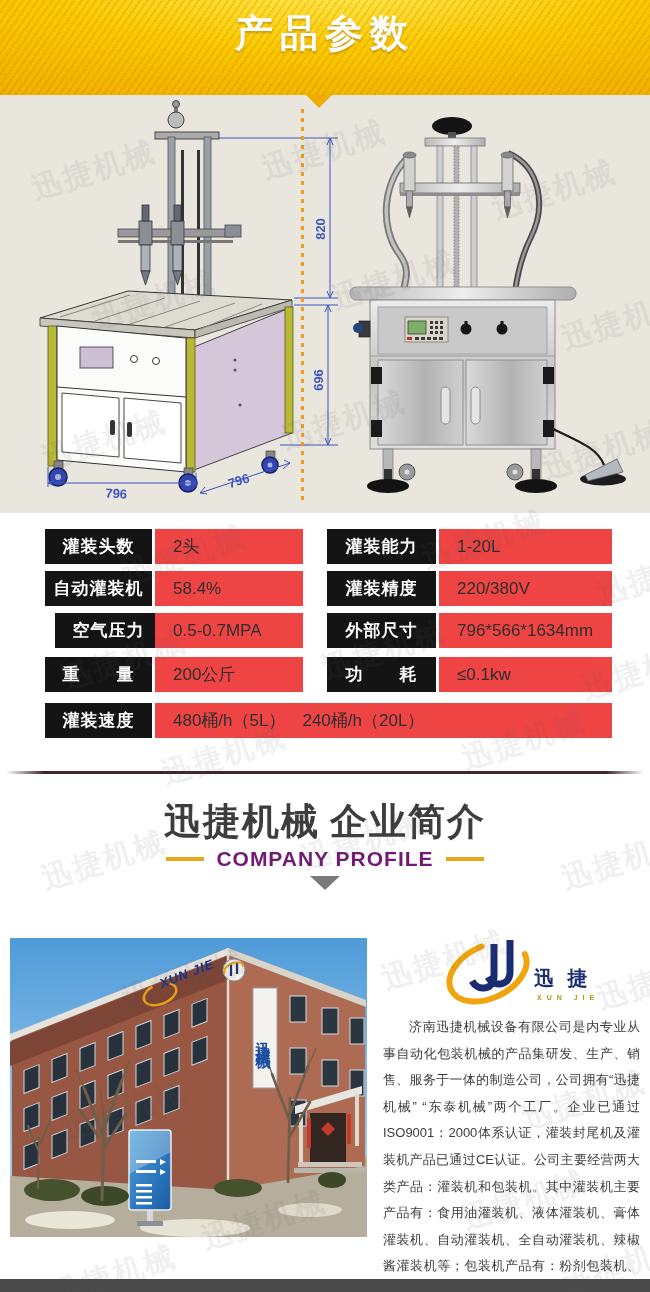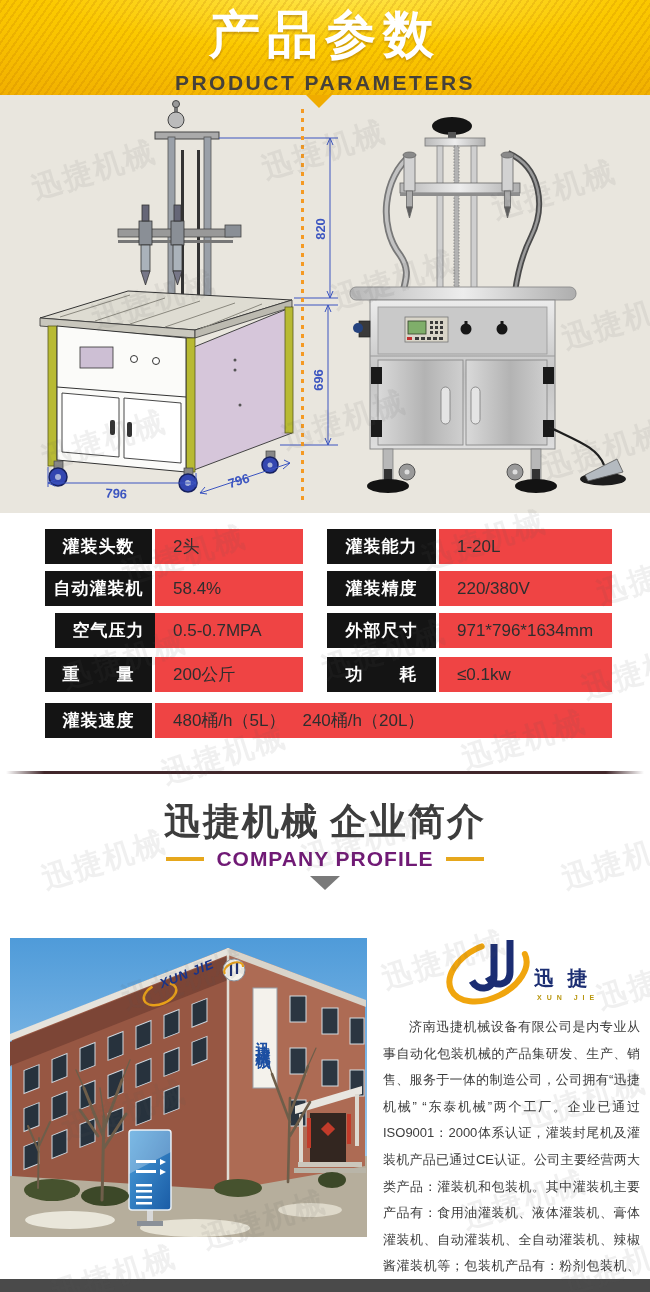--- a/index.html
+++ b/index.html
@@ -10,21 +10,21 @@
   .wm{position:absolute;font-size:30px;font-weight:bold;letter-spacing:2px;
       color:rgba(90,90,90,0.09);transform:rotate(-18deg);white-space:nowrap;}
   
   .header{position:absolute;left:0;top:0;width:650px;height:95px;z-index:5;
     background:
       repeating-linear-gradient(125deg, rgba(170,95,0,0.16) 0 2px, rgba(255,255,255,0) 2px 6px),
       radial-gradient(ellipse 120% 160% at 52% -10%, #ffe84d 0%, #fbc900 38%, #eda400 100%);}
   .header-notch{position:absolute;left:306px;top:95px;width:0;height:0;z-index:5;
       border-left:13px solid transparent;border-right:13px solid transparent;
       border-top:13px solid #f0ac00;}
-  .header-title{margin:0;padding-top:1px;text-align:center;font-size:51px;font-weight:bold;
+  .header-title{margin:0;padding-top:8px;text-align:center;font-size:38px;font-weight:bold;
       color:#ffffff;letter-spacing:7px;text-shadow:0 2px 2px rgba(130,75,0,0.35);}
   .header-sub{margin:0;margin-top:1px;text-align:center;font-size:21px;font-weight:bold;
       color:#45413a;letter-spacing:2.5px;}
   
   .band{position:absolute;left:0;top:95px;width:650px;height:418px;background:#e9e6de;}
   .band svg{position:absolute;top:0;}
   .divider-dots{position:absolute;left:301px;top:14px;width:3px;height:396px;
       background:repeating-linear-gradient(180deg,#f59a23 0 4px,rgba(0,0,0,0) 4px 9px);}
   
   .cell{position:absolute;height:35px;display:flex;align-items:center;box-sizing:border-box;}
@@ -58,21 +58,20 @@
   .footer-bar{position:absolute;left:0;top:1279px;width:650px;height:13px;background:#4a4a4a;}
   text{font-family:"Liberation Sans","DejaVu Sans",sans-serif;}
 </style>
 </head>
 <body>
 
 <div class="page">
 
   <div class="header">
     <h1 class="header-title">产品参数</h1>
-    <div class="header-sub">PRODUCT PARAMETERS</div>
   </div>
   <div class="header-notch"></div>
 
   <div class="band">
 
     <svg style="left:0" width="345" height="418" viewBox="0 0 345 418">
 
       <rect x="174" y="10" width="4" height="16" fill="#777"></rect>
       <circle cx="176" cy="9" r="3.5" fill="#999" stroke="#444"></circle>
       <circle cx="176" cy="25" r="8" fill="#bbb" stroke="#444"></circle>
@@ -282,21 +281,21 @@
     <div class="cell label" style="left:55px;top:613px;width:107px">空气压力</div>
     <div class="cell value" style="left:155px;top:613px;width:148px">0.5-0.7MPA</div>
     <div class="cell label" style="left:45px;top:657px;width:107px">重　　量</div>
     <div class="cell value" style="left:155px;top:657px;width:148px">200公斤</div>
 
     <div class="cell label" style="left:327px;top:529px;width:109px">灌装能力</div>
     <div class="cell value" style="left:439px;top:529px;width:173px">1-20L</div>
     <div class="cell label" style="left:327px;top:571px;width:109px">灌装精度</div>
     <div class="cell value" style="left:439px;top:571px;width:173px">220/380V</div>
     <div class="cell label" style="left:327px;top:613px;width:109px">外部尺寸</div>
-    <div class="cell value" style="left:439px;top:613px;width:173px">971*796*1634mm</div>
+    <div class="cell value" style="left:439px;top:613px;width:173px">796*566*1634mm</div>
     <div class="cell label" style="left:327px;top:657px;width:109px">功　　耗</div>
     <div class="cell value" style="left:439px;top:657px;width:173px">≤0.1kw</div>
 
     <div class="cell label" style="left:45px;top:703px;width:107px">灌装速度</div>
     <div class="cell value" style="left:155px;top:703px;width:457px">480桶/h（5L）　240桶/h（20L）</div>
   </div>
 
   <div class="sec-divider"></div>
 
   <div class="company-title">

